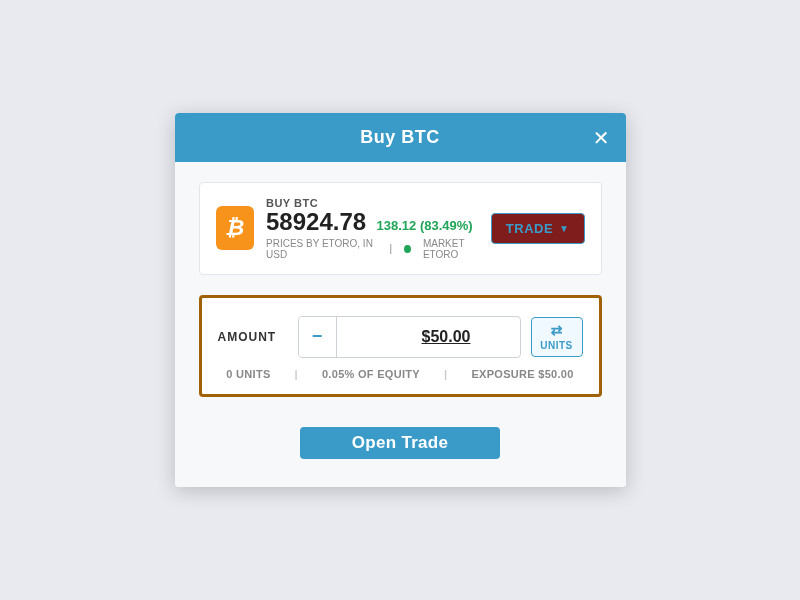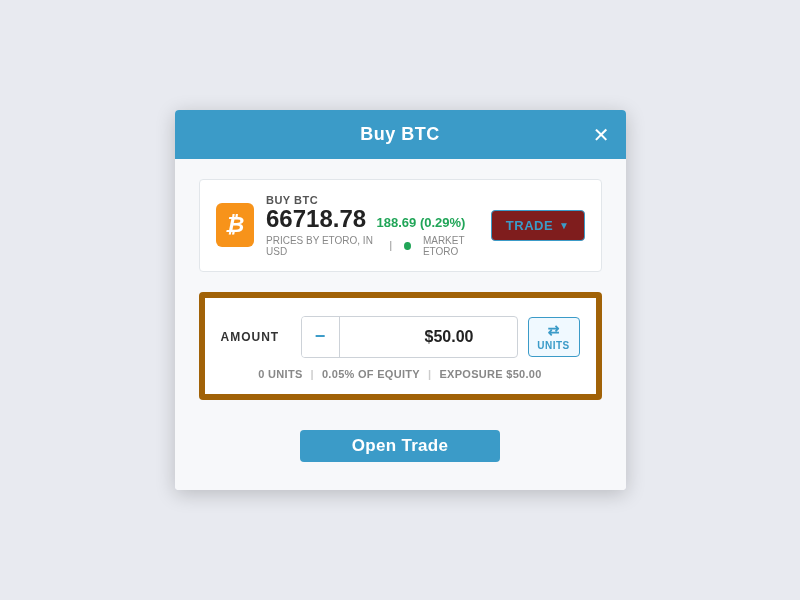--- a/index.html
+++ b/index.html
@@ -125,21 +125,21 @@
       font-weight: 700;
       background: #7f1d1d;
       letter-spacing: 0.5px;
     }
     .trade-dropdown .chevron {
       font-size: 10px;
       color: #3b9bc8;
     }
     .amount-section {
       background: #fff;
-      border: 6px solid #a16207;
+      border: 3px solid #a16207;
       border-radius: 4px;
       padding: 18px 16px 14px;
     }
     .amount-row {
       display: flex;
       align-items: center;
       gap: 10px;
     }
     .amount-label {
       font-size: 12px;
@@ -176,20 +176,21 @@
     .amount-input {
       flex: 1;
       border: none;
       text-align: center;
       font-size: 16px;
       font-weight: 700;
       color: #222;
       outline: none;
       padding: 8px 0;
       background: #fff;
+      text-decoration: underline;
     }
     .units-toggle {
       background: #f0f9ff;
       border: 1.5px solid #3b9bc8;
       border-radius: 4px;
       width: 52px;
       height: 40px;
       display: flex;
       flex-direction: column;
       align-items: center;
@@ -205,21 +206,21 @@
     .units-toggle-label {
       color: #3b9bc8;
       font-size: 10px;
       font-weight: 700;
       letter-spacing: 0.5px;
     }
     .amount-sub {
       display: flex;
       align-items: center;
       justify-content: center;
-      gap: 8px;
+      gap: 24px;
       margin-top: 10px;
       font-size: 11px;
       color: #888;
       font-weight: 600;
       letter-spacing: 0.3px;
     }
     .amount-sub-divider {
       color: #ccc;
     }
     .underlying-msg {
@@ -260,22 +261,22 @@
   <div class="modal-body">
 
     <div class="asset-row">
       <div class="asset-info">
         <div class="btc-icon">
           <span>₿</span>
         </div>
         <div class="asset-details">
           <div class="asset-label">BUY BTC</div>
           <div>
-            <span class="asset-price">66718.78</span>
-            <span class="asset-change">188.69 (0.29%)</span>
+            <span class="asset-price">58924.78</span>
+            <span class="asset-change">138.12 (83.49%)</span>
           </div>
           <div class="asset-meta">
             <span>PRICES BY ETORO, IN USD</span>
             <span>|</span>
             <span class="market-open-dot"></span>
             <span>MARKET ETORO</span>
           </div>
         </div>
       </div>
       <button class="trade-dropdown">

